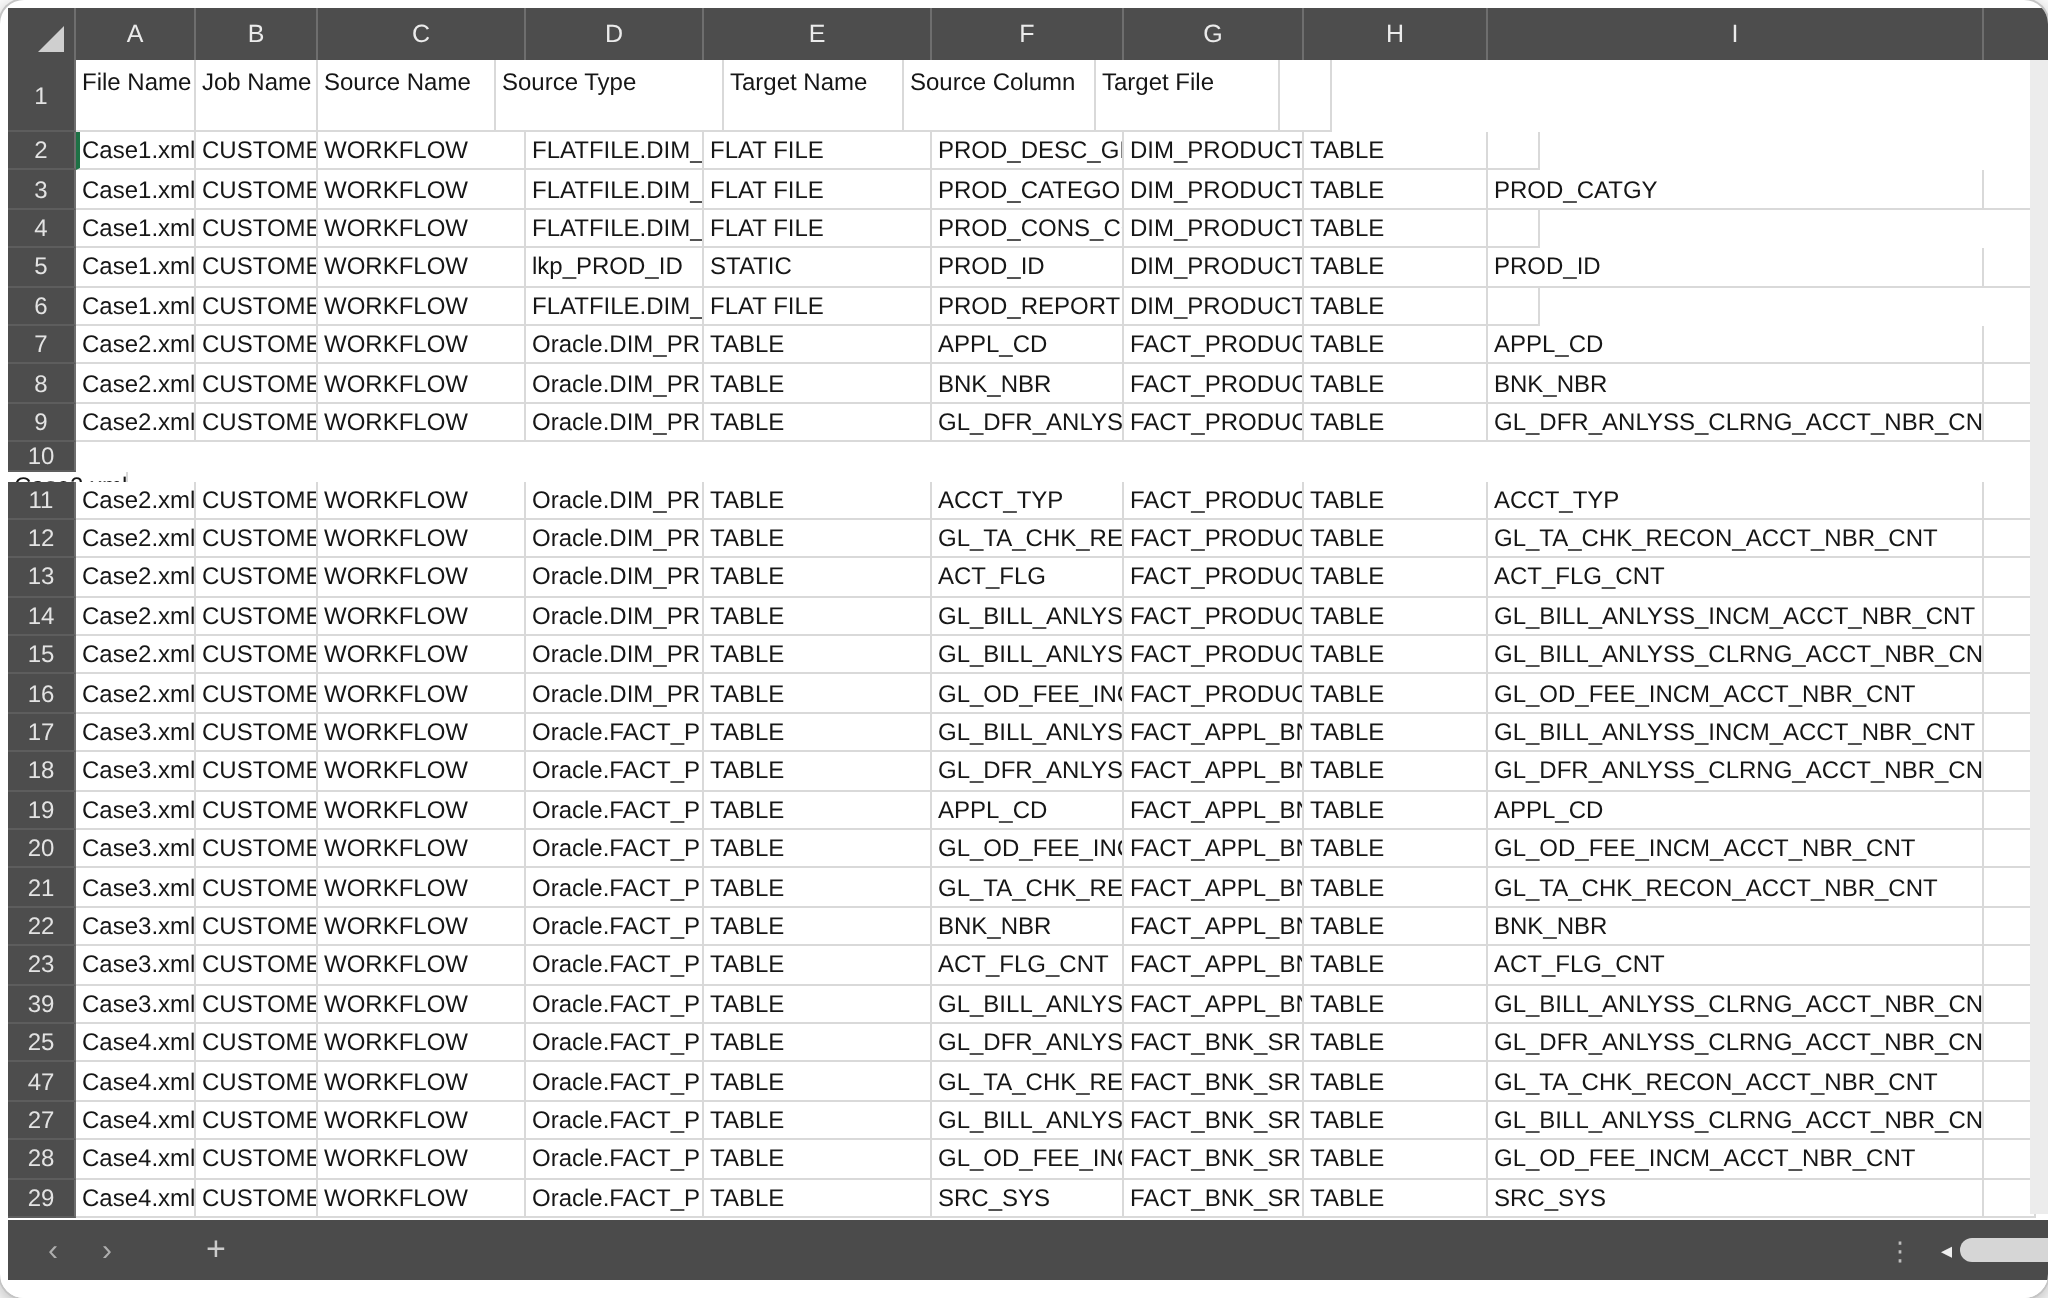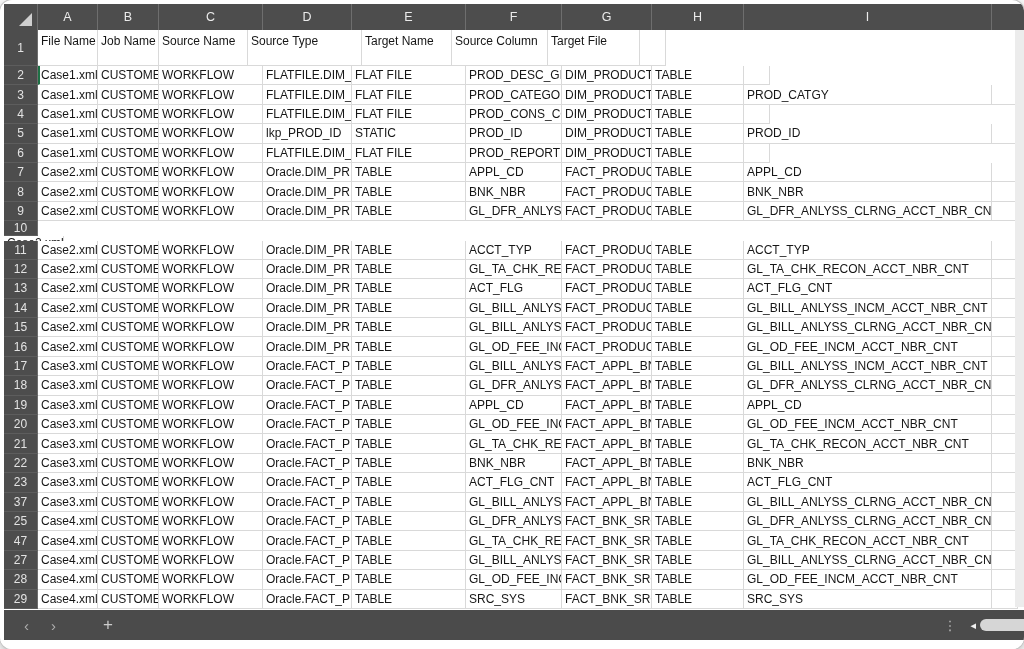--- a/index.html
+++ b/index.html
@@ -378,21 +378,21 @@
         <div class="cell" style="width: 104px;">WORKFLOW</div>
         <div class="cell" style="width: 89px;">Oracle.FACT_P</div>
         <div class="cell" style="width: 114px;">TABLE</div>
         <div class="cell" style="width: 96px;">ACT_FLG_CNT</div>
         <div class="cell" style="width: 90px;">FACT_APPL_BN</div>
         <div class="cell" style="width: 92px;">TABLE</div>
         <div class="cell" style="width: 248px;">ACT_FLG_CNT</div>
         <div class="cell" style="width: 26px;"></div>
       </div>
       <div class="grid-row" style="height: 19.4px;">
-        <div class="rownum" style="width: 34px;">37</div>
+        <div class="rownum" style="width: 34px;">39</div>
         <div class="cell" style="width: 60px;">Case3.xml</div>
         <div class="cell" style="width: 61px;">CUSTOME</div>
         <div class="cell" style="width: 104px;">WORKFLOW</div>
         <div class="cell" style="width: 89px;">Oracle.FACT_P</div>
         <div class="cell" style="width: 114px;">TABLE</div>
         <div class="cell" style="width: 96px;">GL_BILL_ANLYSS</div>
         <div class="cell" style="width: 90px;">FACT_APPL_BN</div>
         <div class="cell" style="width: 92px;">TABLE</div>
         <div class="cell" style="width: 248px;">GL_BILL_ANLYSS_CLRNG_ACCT_NBR_CNT</div>
         <div class="cell" style="width: 26px;"></div>

